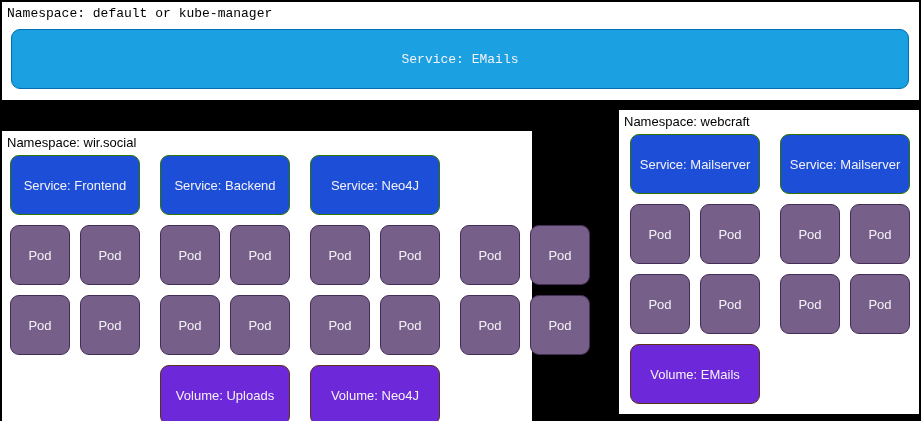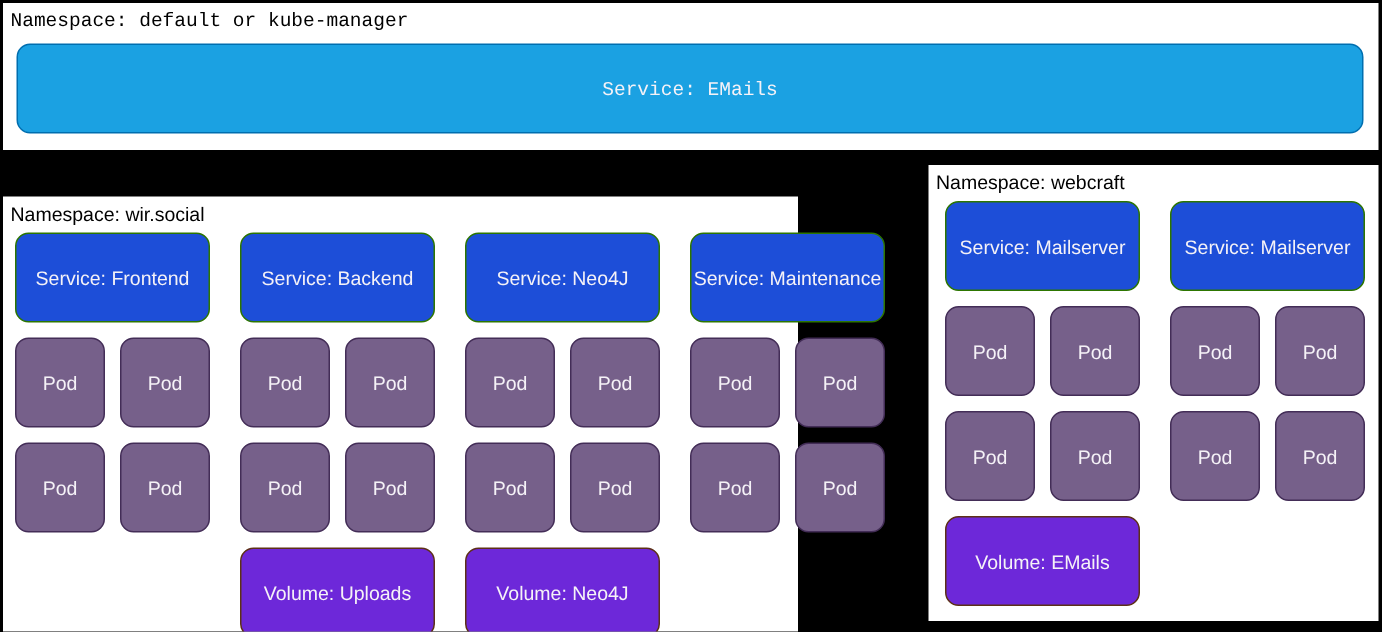--- a/index.html
+++ b/index.html
@@ -120,21 +120,20 @@
   <div class="column" style="left: 308px;">
     <div class="box service">Service: Neo4J</div>
   <div class="box pod" style="left: 0px; top: 70px;">Pod</div>
         <div class="box pod" style="left: 70px; top: 70px;">Pod</div>
         <div class="box pod" style="left: 0px; top: 140px;">Pod</div>
         <div class="box pod" style="left: 70px; top: 140px;">Pod</div>
         <div class="box volume">Volume: Neo4J</div>
       </div>
 
   <div class="column" style="left: 458px;">
-    <div class="box service">Service: Maintenance</div>
   <div class="box pod" style="left: 0px; top: 70px;">Pod</div>
         <div class="box pod" style="left: 70px; top: 70px;">Pod</div>
         <div class="box pod" style="left: 0px; top: 140px;">Pod</div>
         <div class="box pod" style="left: 70px; top: 140px;">Pod</div>
       </div>
 </div>
 </div>
 
 <div class="namespace ns-right">
   <div class="ns-label">Namespace: webcraft</div>

